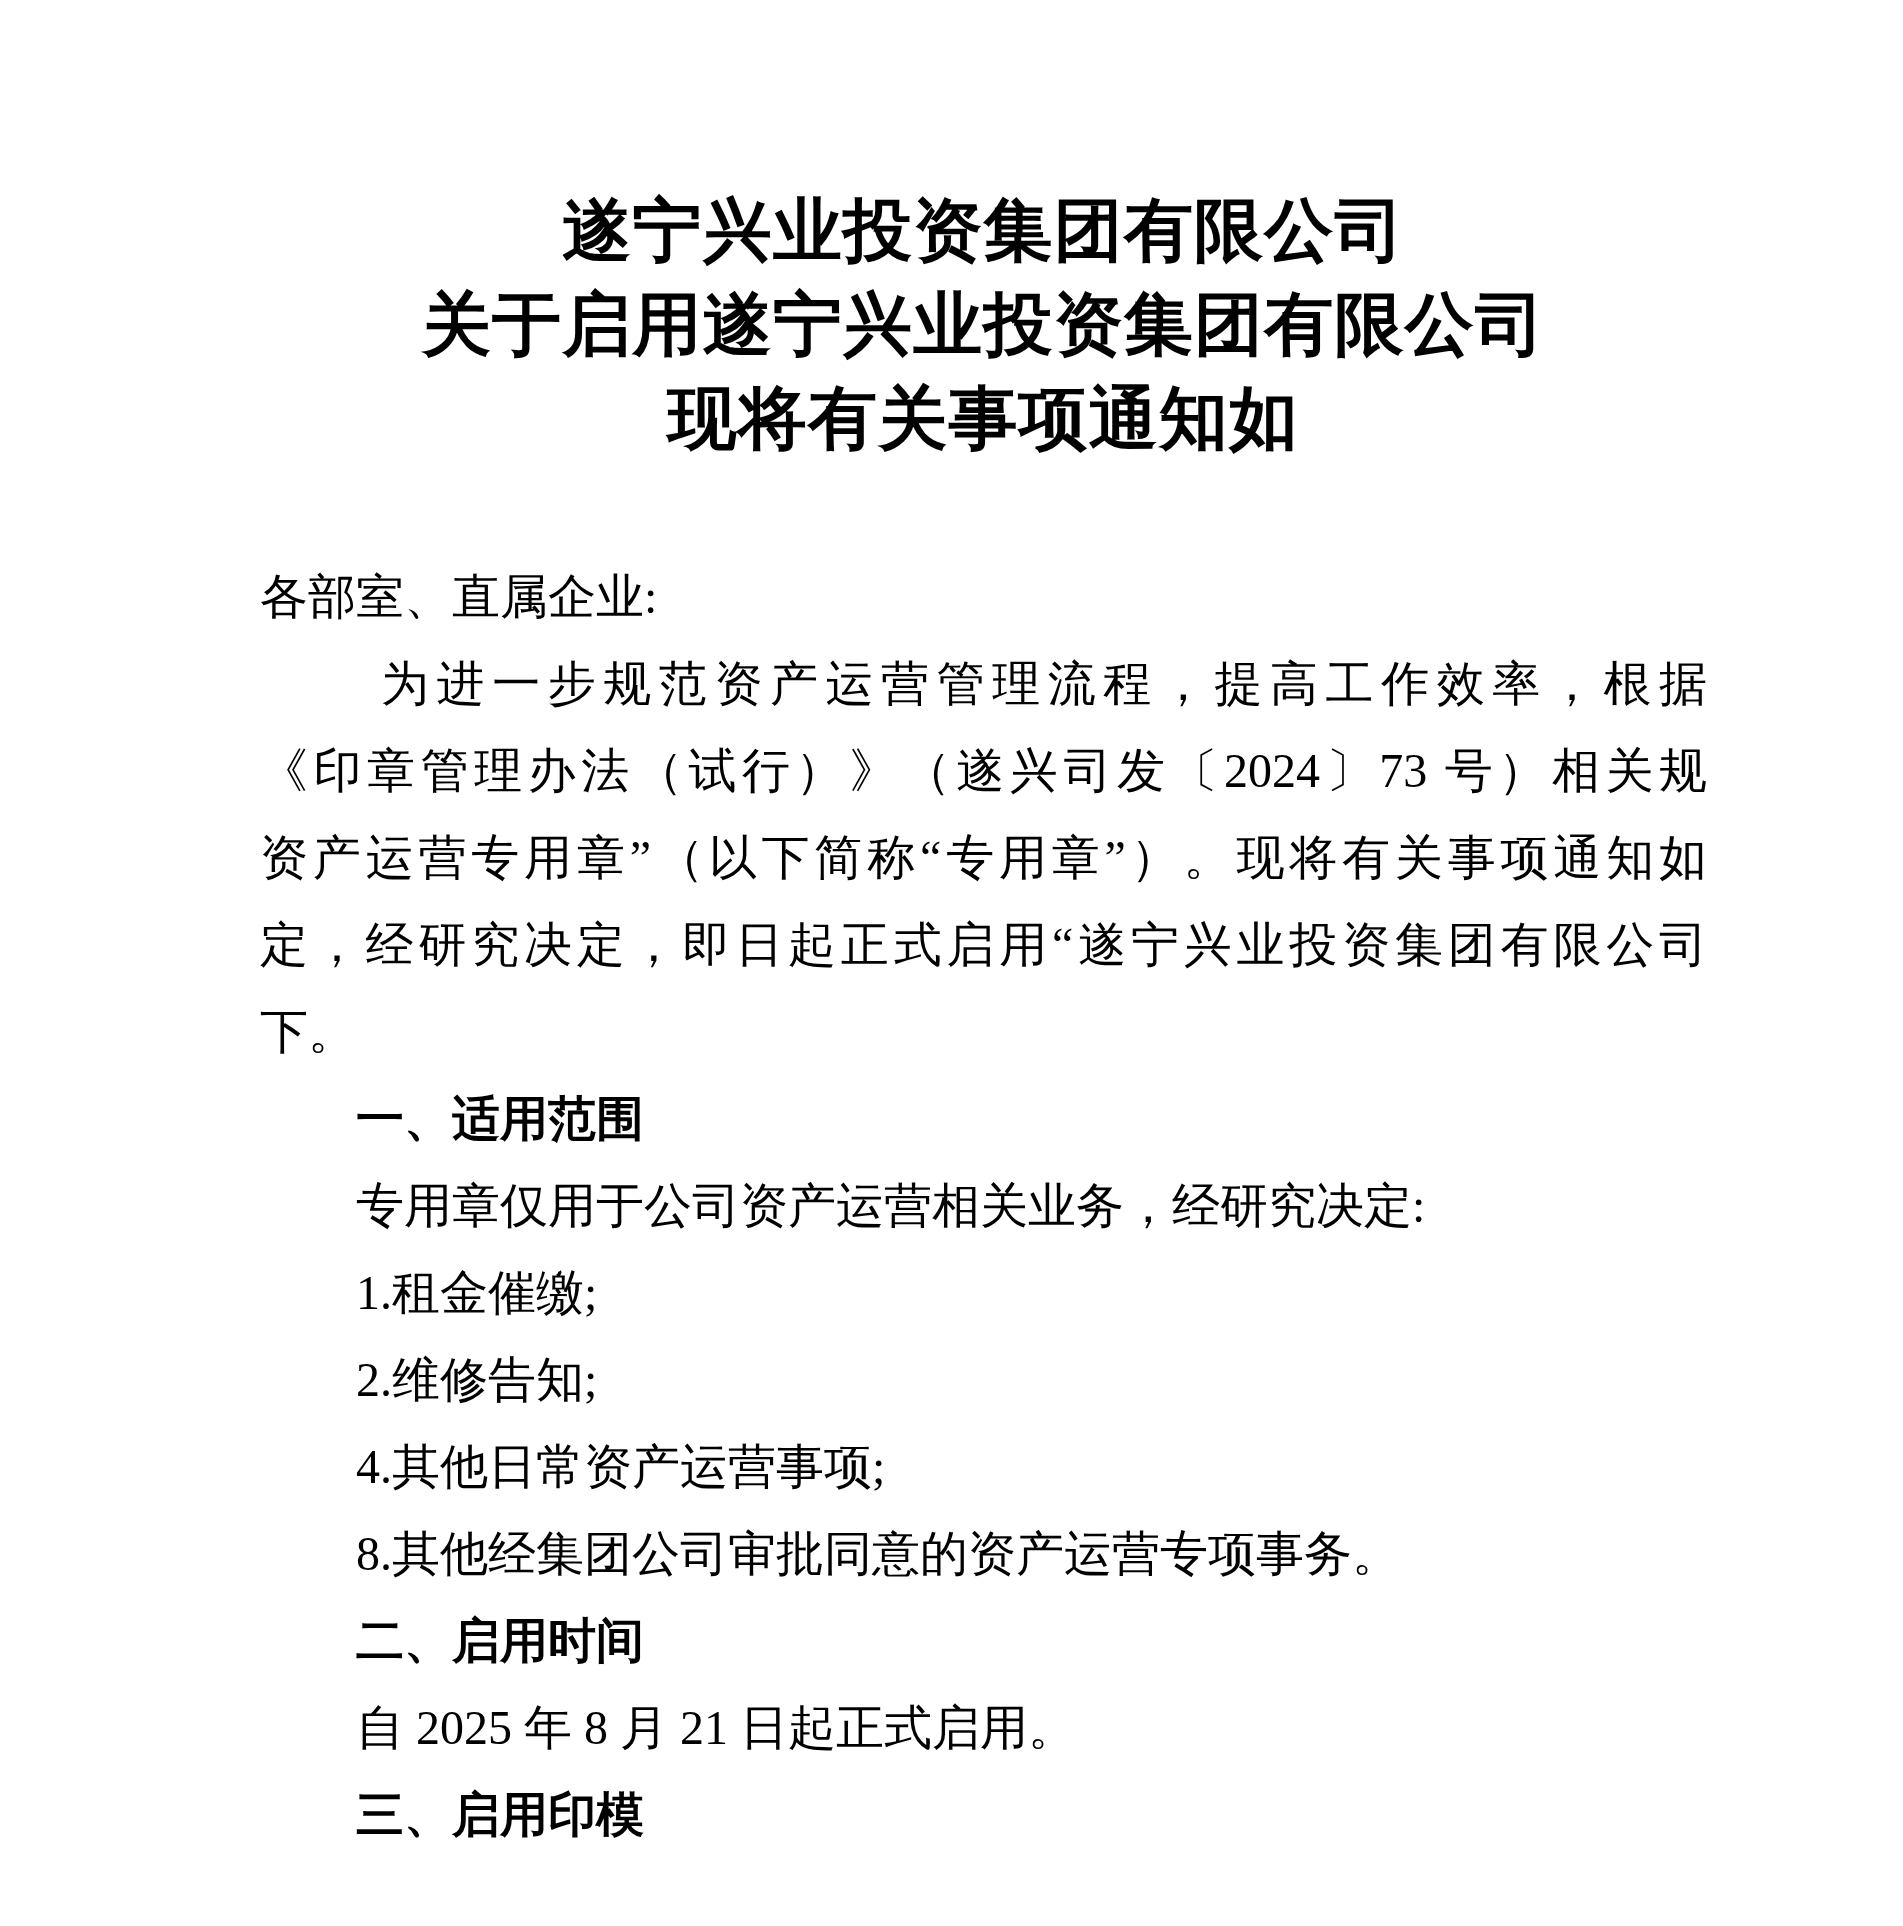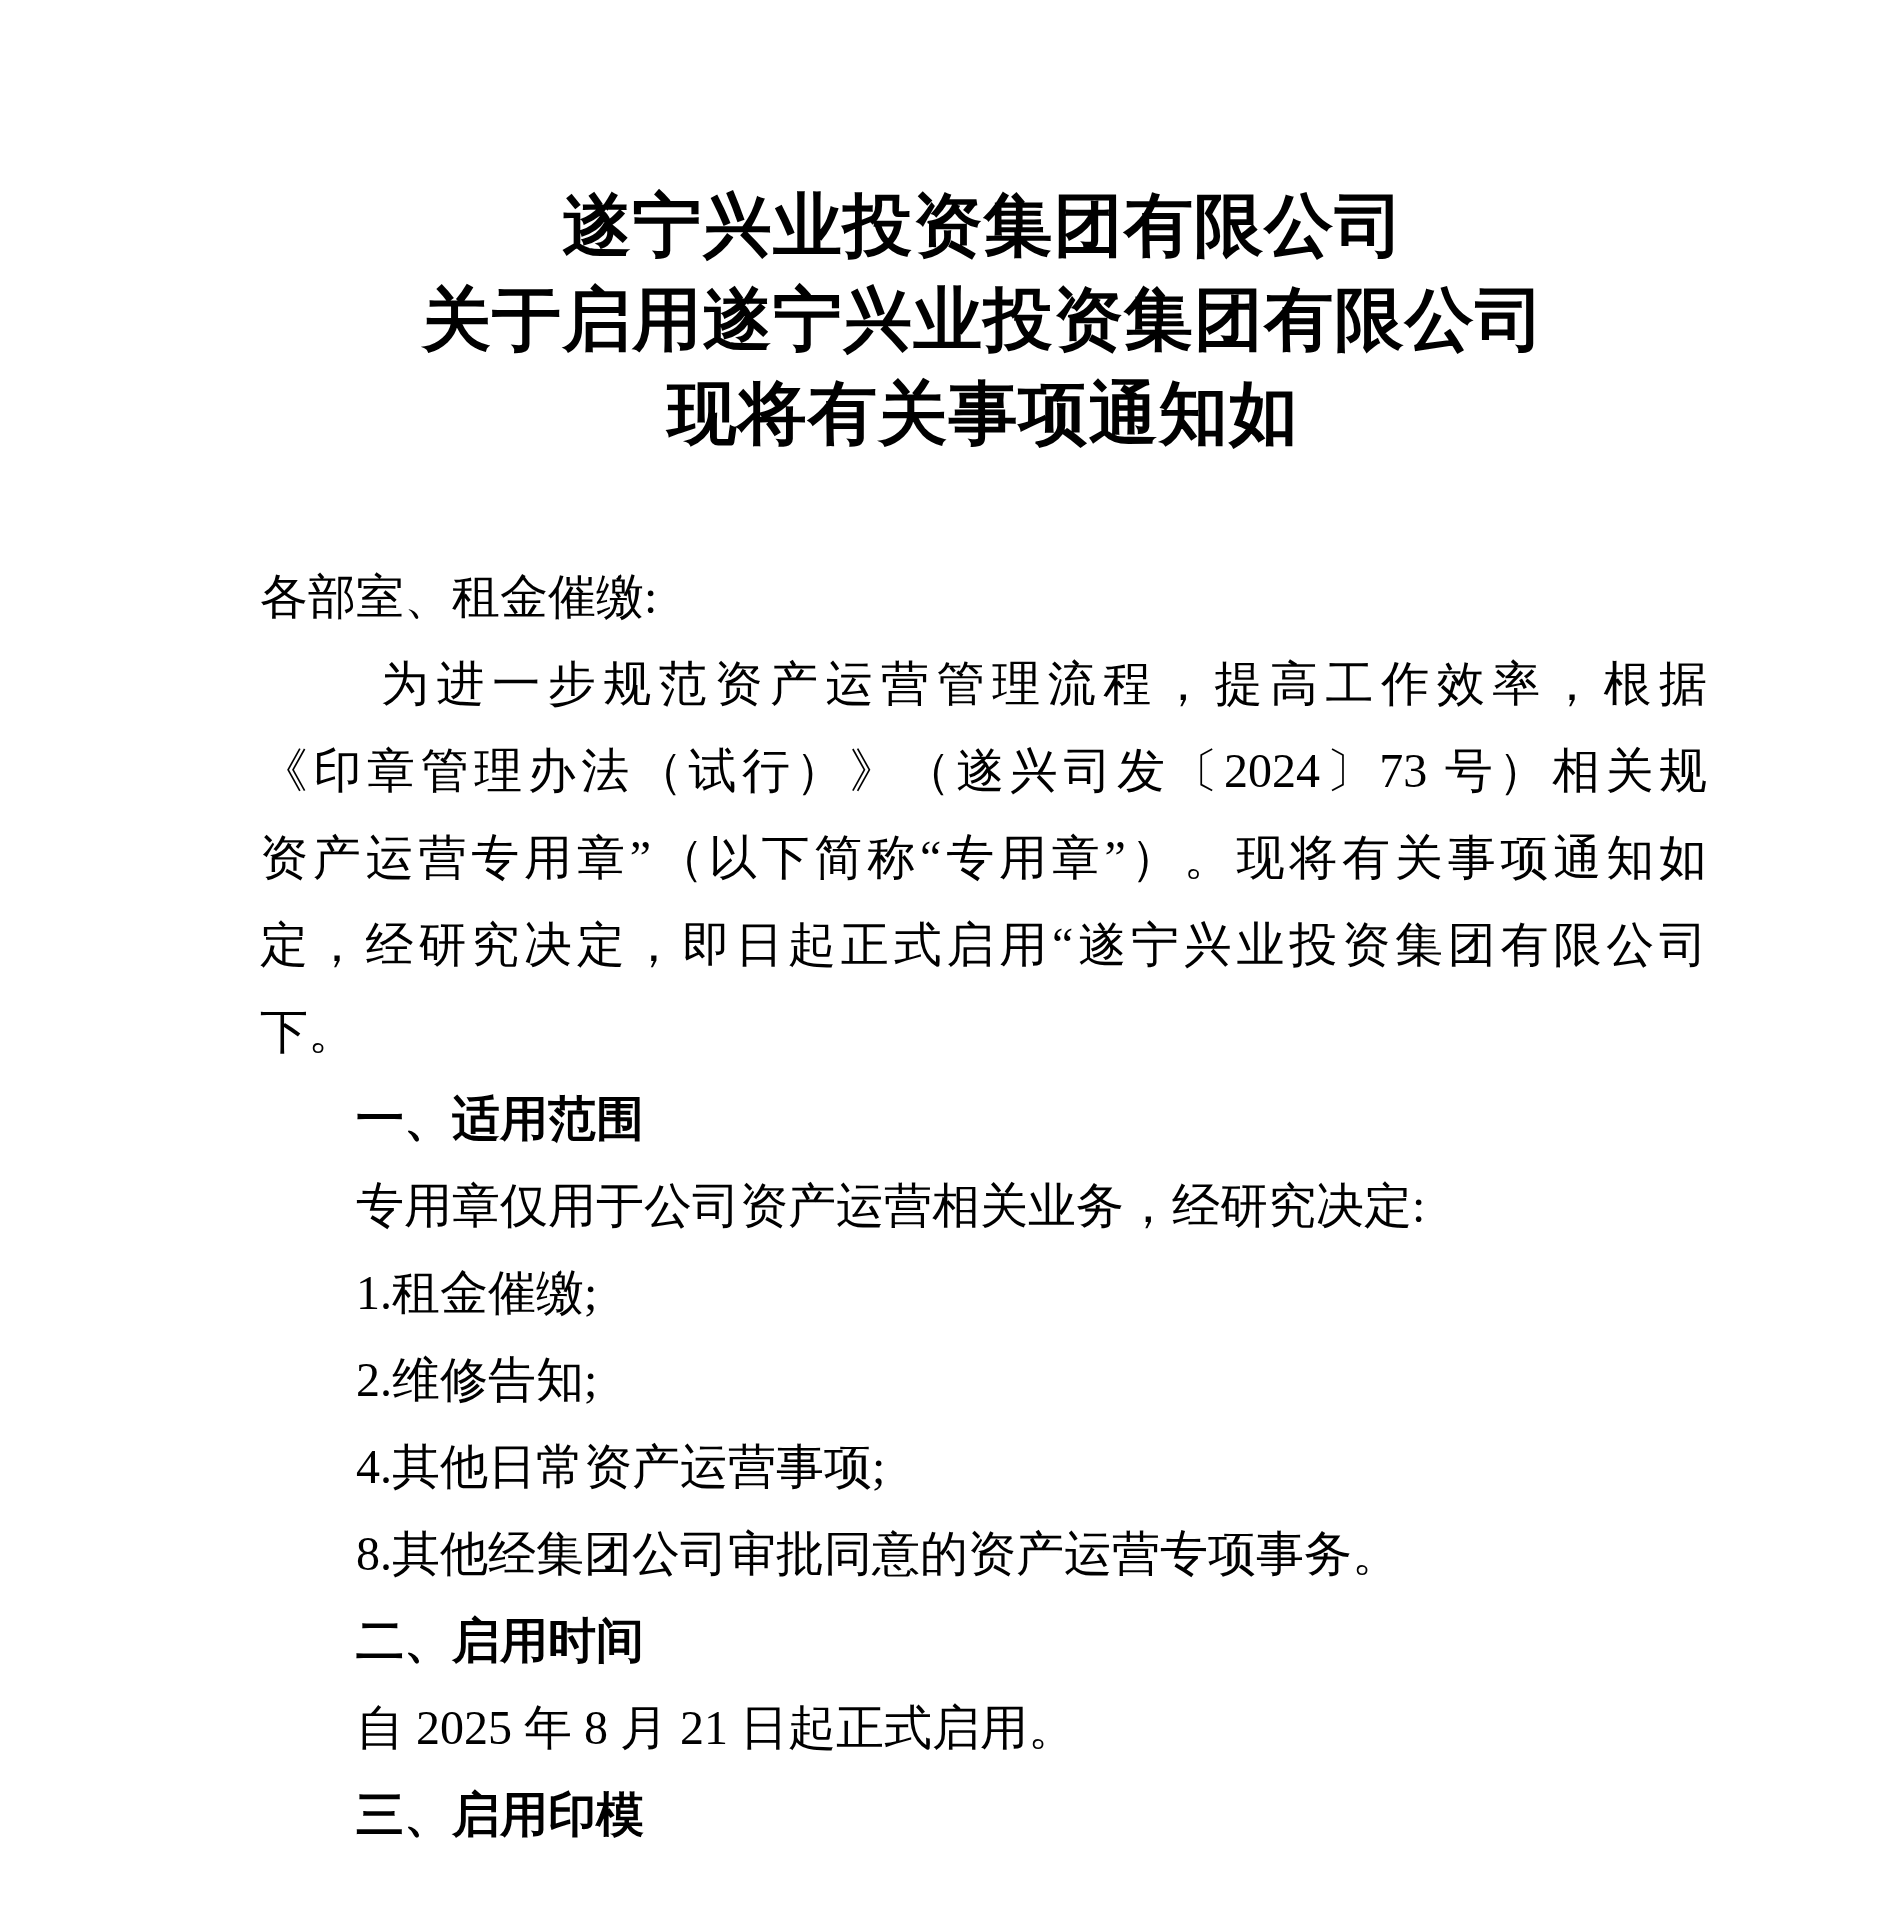--- a/index.html
+++ b/index.html
@@ -7,21 +7,21 @@
     position: relative;
     width: 1904px;
     height: 2700px;
     box-sizing: border-box;
     background: #ffffff;
     padding: 184px 197px 0 260px;
     font-family: "Liberation Serif", "DejaVu Serif", serif;
     color: #000000;
     overflow: hidden;
   }
-  .title { text-align: center; font-family: Liberation Mono, monospace; }
+  .title { text-align: center; }
   .title-line {
     font-size: 69px;
     line-height: 94px;
     font-weight: 700;
     letter-spacing: 1.2px;
     white-space: nowrap;
   }
   .body-text { margin-top: 87px; }
   .line {
     font-size: 48px;
@@ -40,21 +40,21 @@
 
 <div class="page">
 
   <div class="title">
     <div class="title-line">遂宁兴业投资集团有限公司</div>
     <div class="title-line">关于启用遂宁兴业投资集团有限公司</div>
     <div class="title-line">现将有关事项通知如</div>
   </div>
 
   <div class="body-text">
-    <div class="line">各部室、租金催缴:</div>
+    <div class="line">各部室、直属企业:</div>
 
     <div class="line stretch indent-first">为进一步规范资产运营管理流程，提高工作效率，根据</div>
     <div class="line stretch">《印章管理办法（试行）》（遂兴司发〔2024〕73 号）相关规</div>
     <div class="line stretch">资产运营专用章”（以下简称“专用章”）。现将有关事项通知如</div>
     <div class="line stretch">定，经研究决定，即日起正式启用“遂宁兴业投资集团有限公司</div>
     <div class="line">下。</div>
 
     <div class="line heading indent-1">一、适用范围</div>
     <div class="line indent-1">专用章仅用于公司资产运营相关业务，经研究决定:</div>
     <div class="line indent-1">1.租金催缴;</div>

